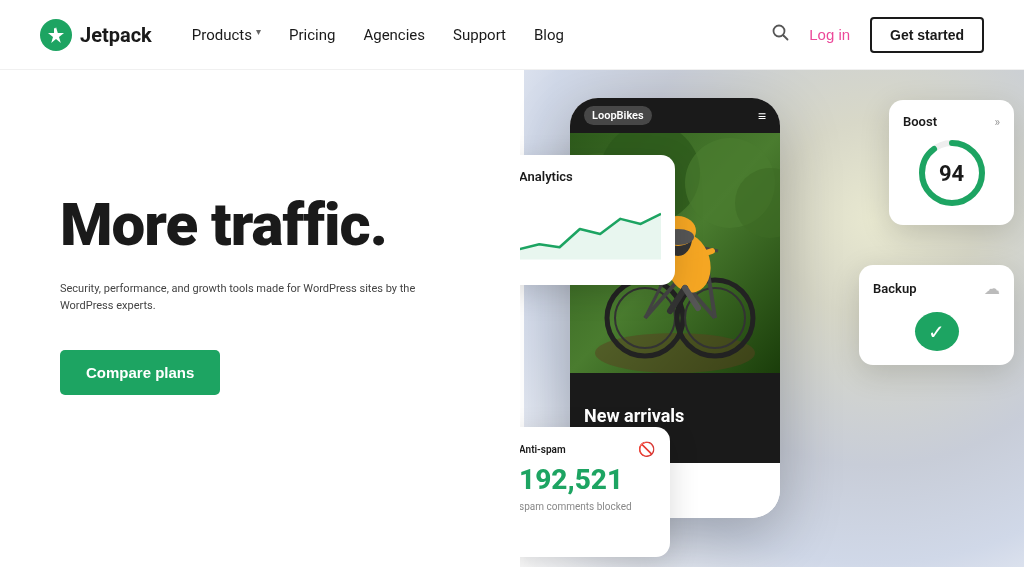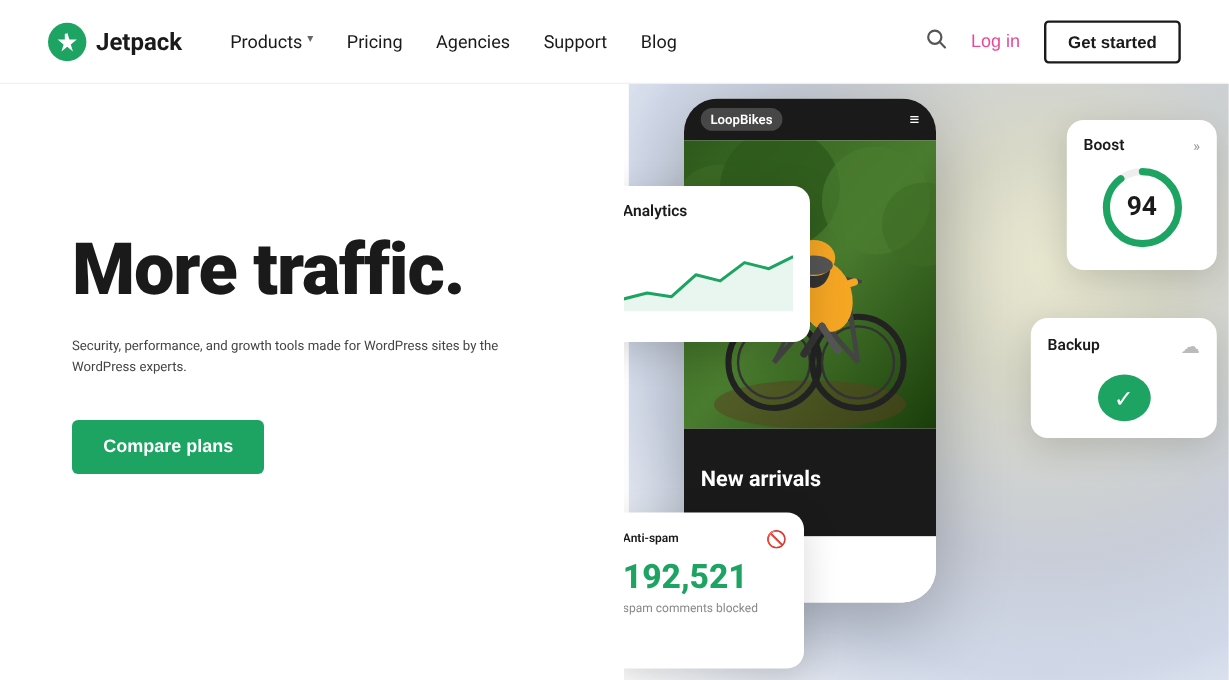--- a/index.html
+++ b/index.html
@@ -148,21 +148,21 @@
       top: 0; right: 0;
       width: 500px;
       height: 497px;
       background: radial-gradient(ellipse at 70% 30%, #e8e8d0 0%, #d8d8c8 20%, #c8cdd8 50%, #d0d8e8 70%, #fff 100%);
       z-index: 0;
     }
 
     
     .phone-mockup {
       position: absolute;
-      top: 12px;
+      top: 28px;
       left: 50px;
       width: 210px;
       height: 420px;
       background: #fff;
       border-radius: 28px;
       box-shadow: 0 20px 60px rgba(0,0,0,0.25);
       overflow: hidden;
       z-index: 3;
     }
     .phone-top-bar {

